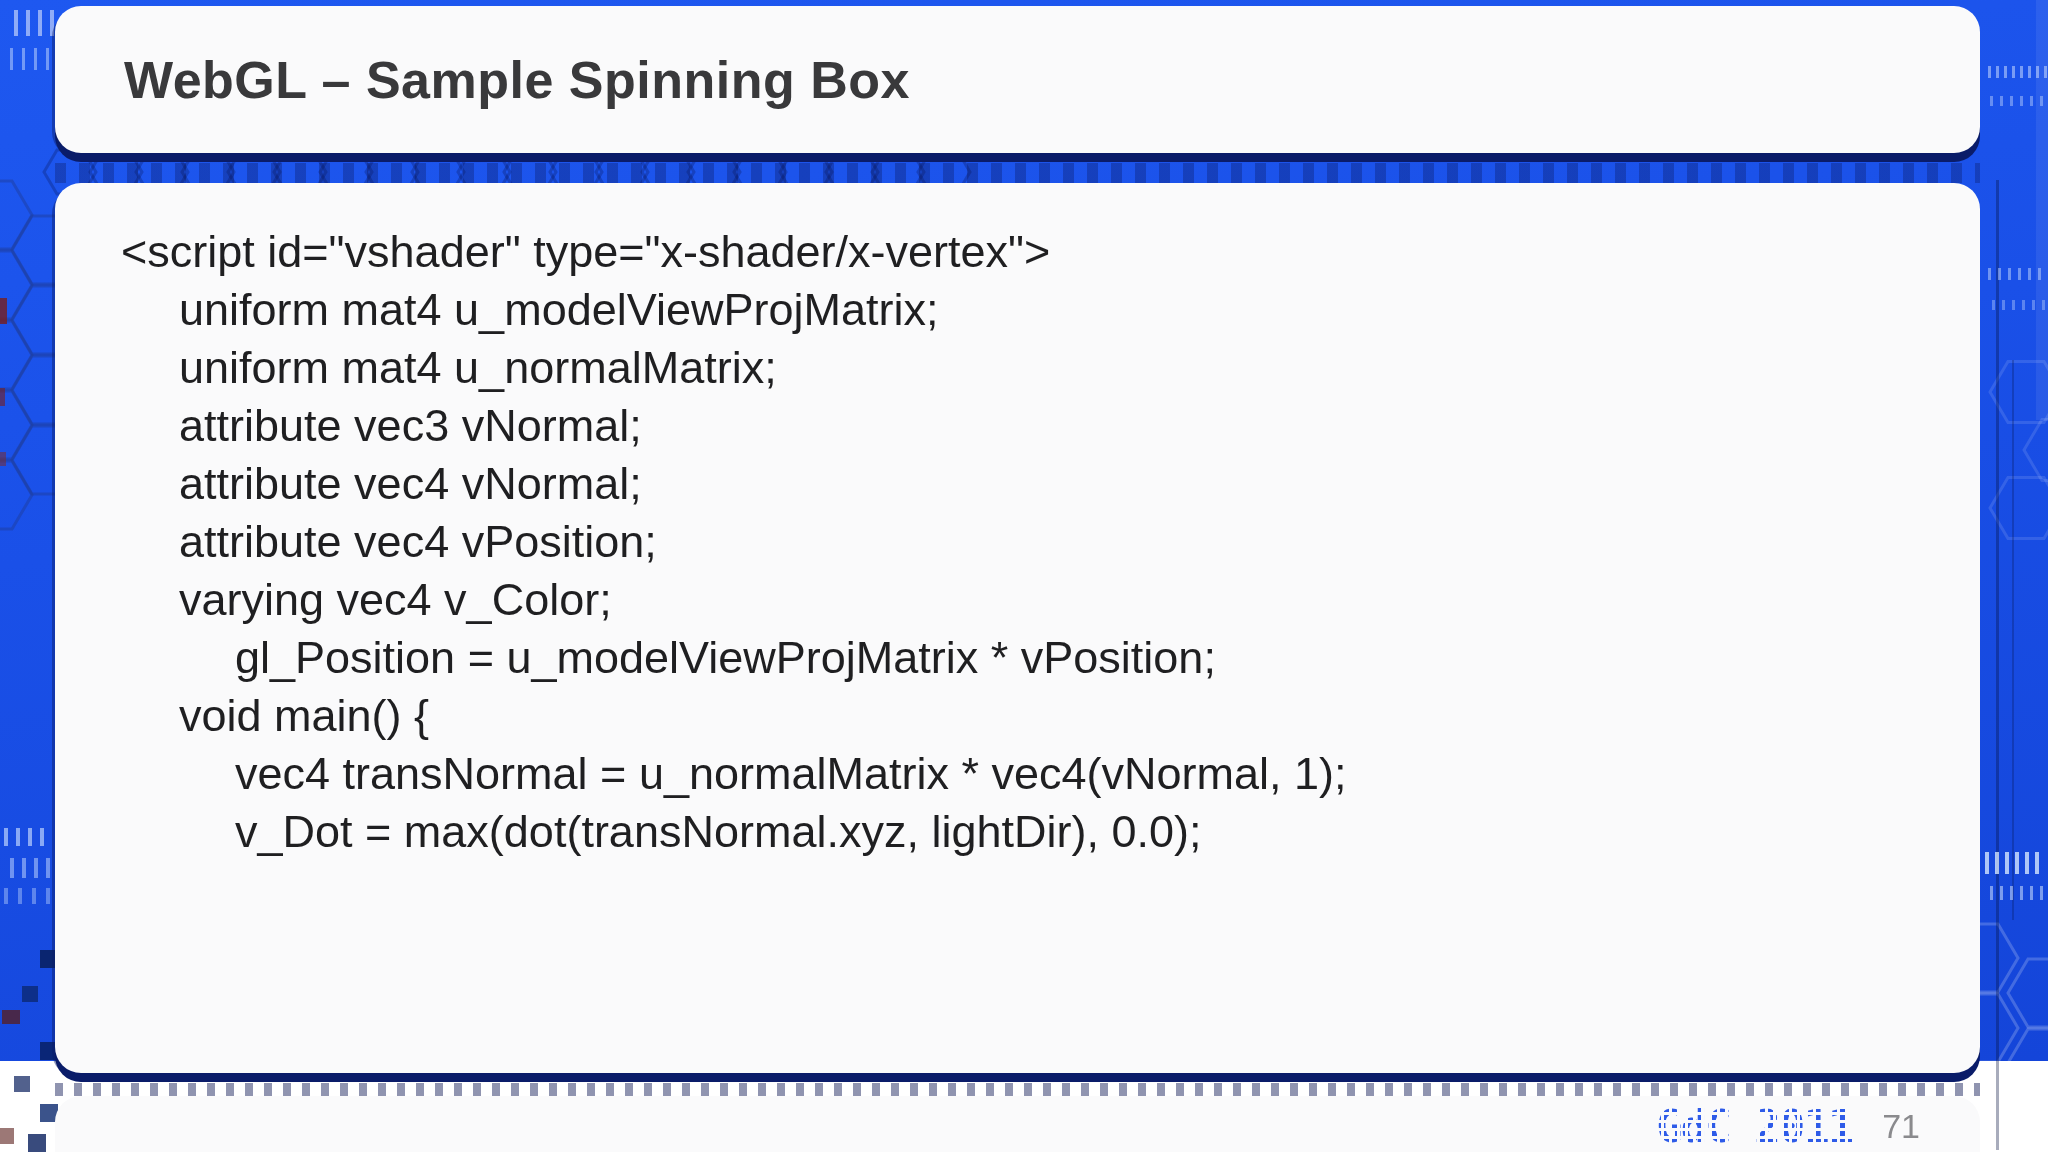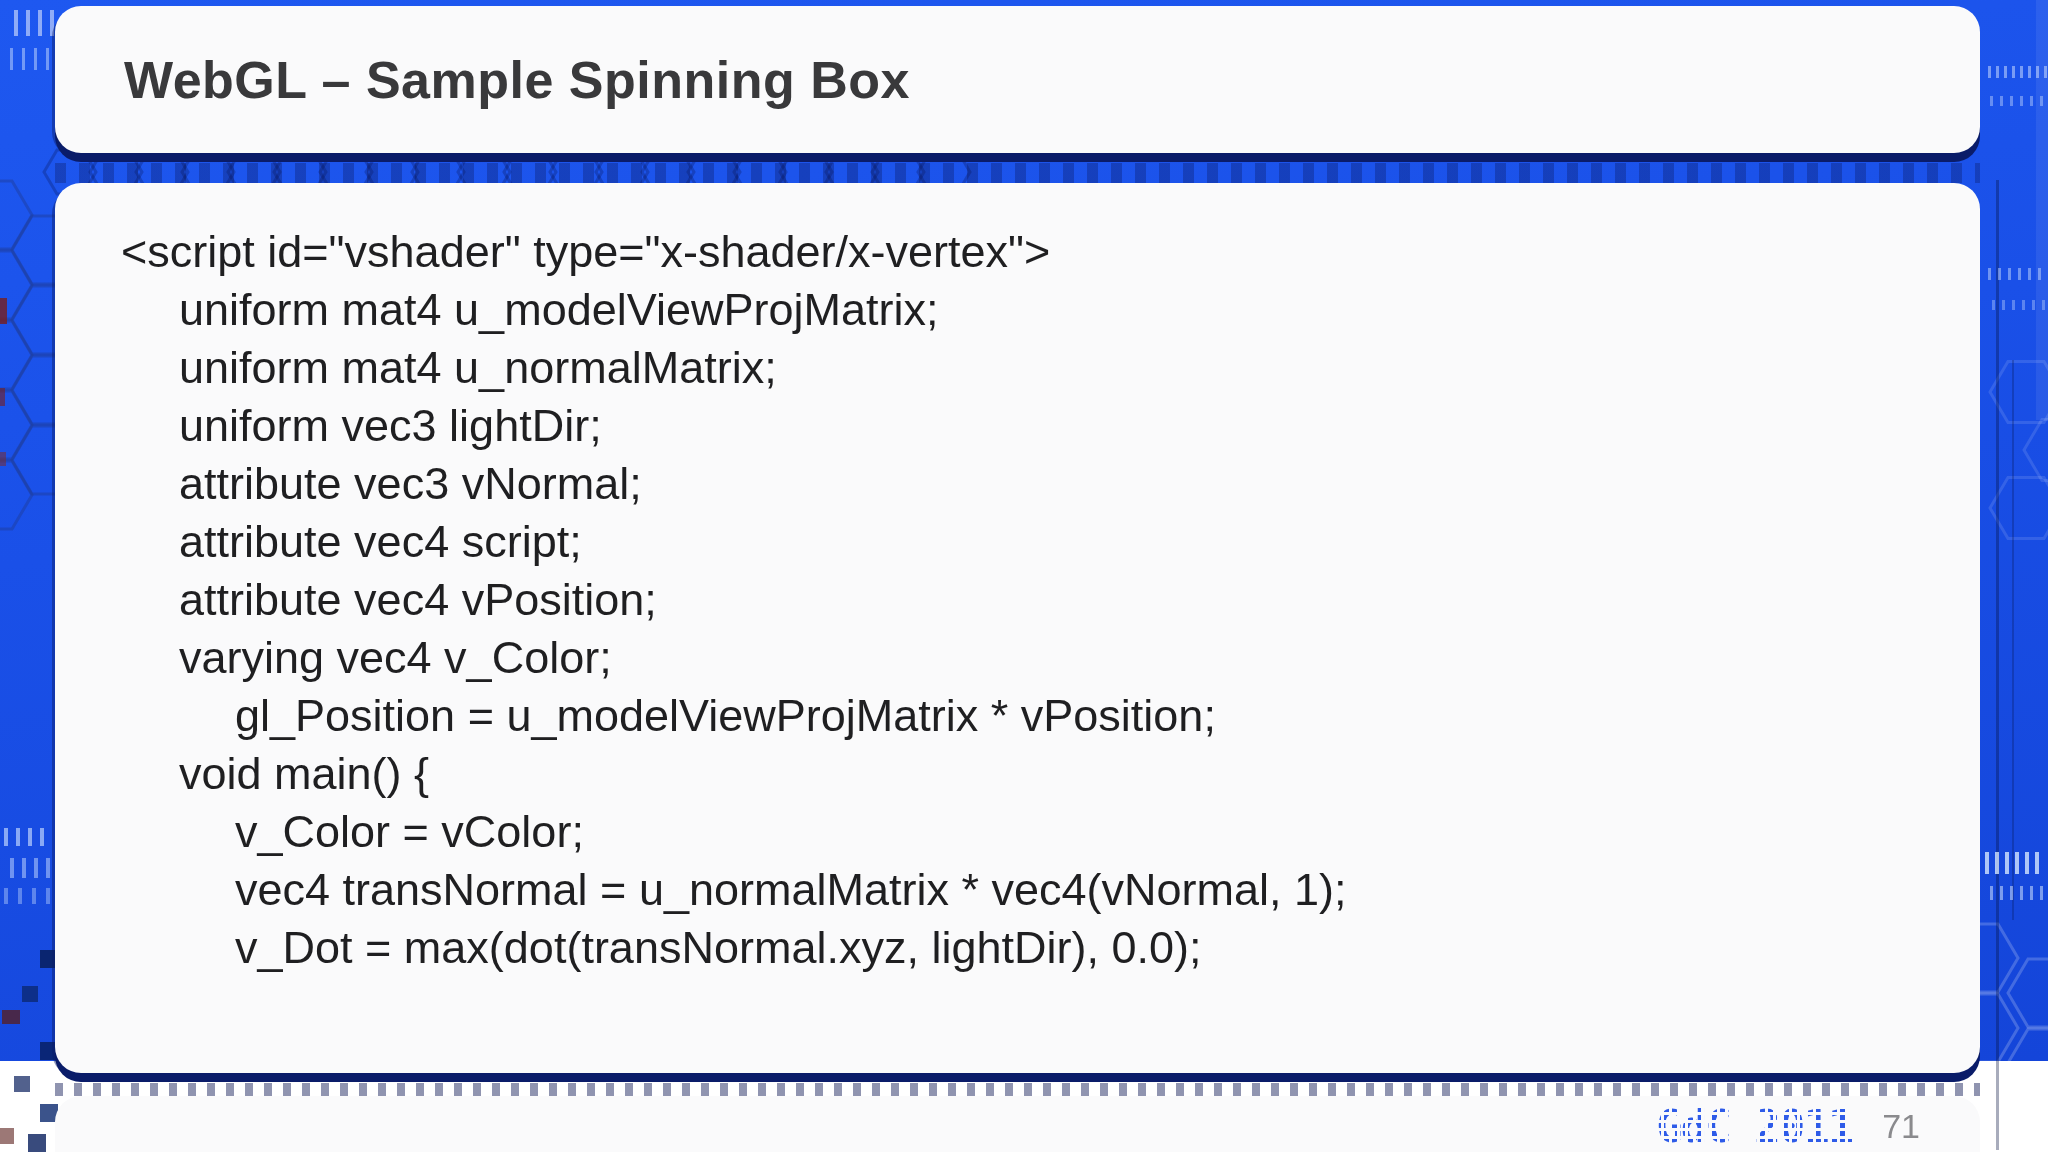--- a/index.html
+++ b/index.html
@@ -237,28 +237,26 @@
 
   <section class="card title-card">
     <h1 class="slide-title">WebGL – Sample Spinning Box</h1>
   </section>
 
   <section class="card code-card">
     <div class="code-block">
         <div class="code-line i0">&lt;script id="vshader" type="x-shader/x-vertex"&gt;</div>
         <div class="code-line i1">uniform mat4 u_modelViewProjMatrix;</div>
         <div class="code-line i1">uniform mat4 u_normalMatrix;</div>
-        <div class="code-line i1">uniform vec3 lightDir;</div>
         <div class="code-line i1">attribute vec3 vNormal;</div>
-        <div class="code-line i1">attribute vec4 script;</div>
+        <div class="code-line i1">attribute vec4 vNormal;</div>
         <div class="code-line i1">attribute vec4 vPosition;</div>
         <div class="code-line i1">varying vec4 v_Color;</div>
         <div class="code-line i2">gl_Position = u_modelViewProjMatrix * vPosition;</div>
         <div class="code-line i1">void main() {</div>
-        <div class="code-line i2">v_Color = vColor;</div>
         <div class="code-line i2">vec4 transNormal = u_normalMatrix * vec4(vNormal, 1);</div>
         <div class="code-line i2">v_Dot = max(dot(transNormal.xyz, lightDir), 0.0);</div>
       </div>
   </section>
 
   <section class="card footer-card">
     <span class="gdc-logo">GdC 2011</span>
     <span class="page-number">71</span>
   </section>
 

